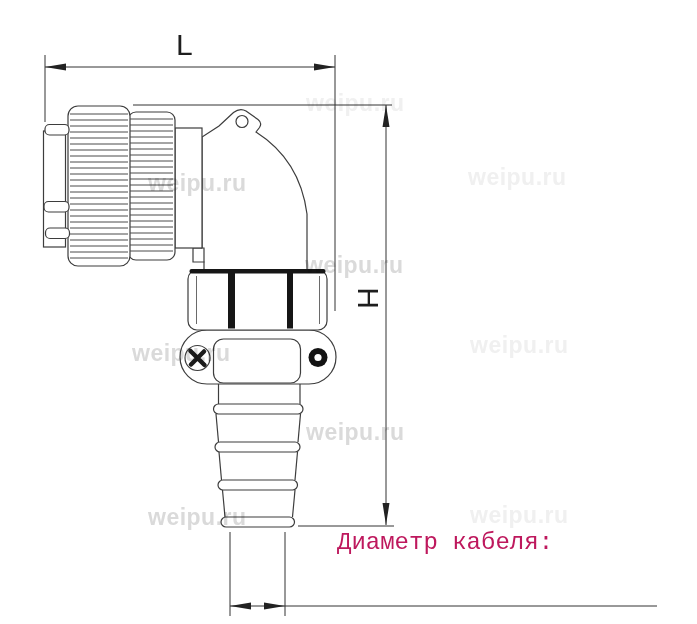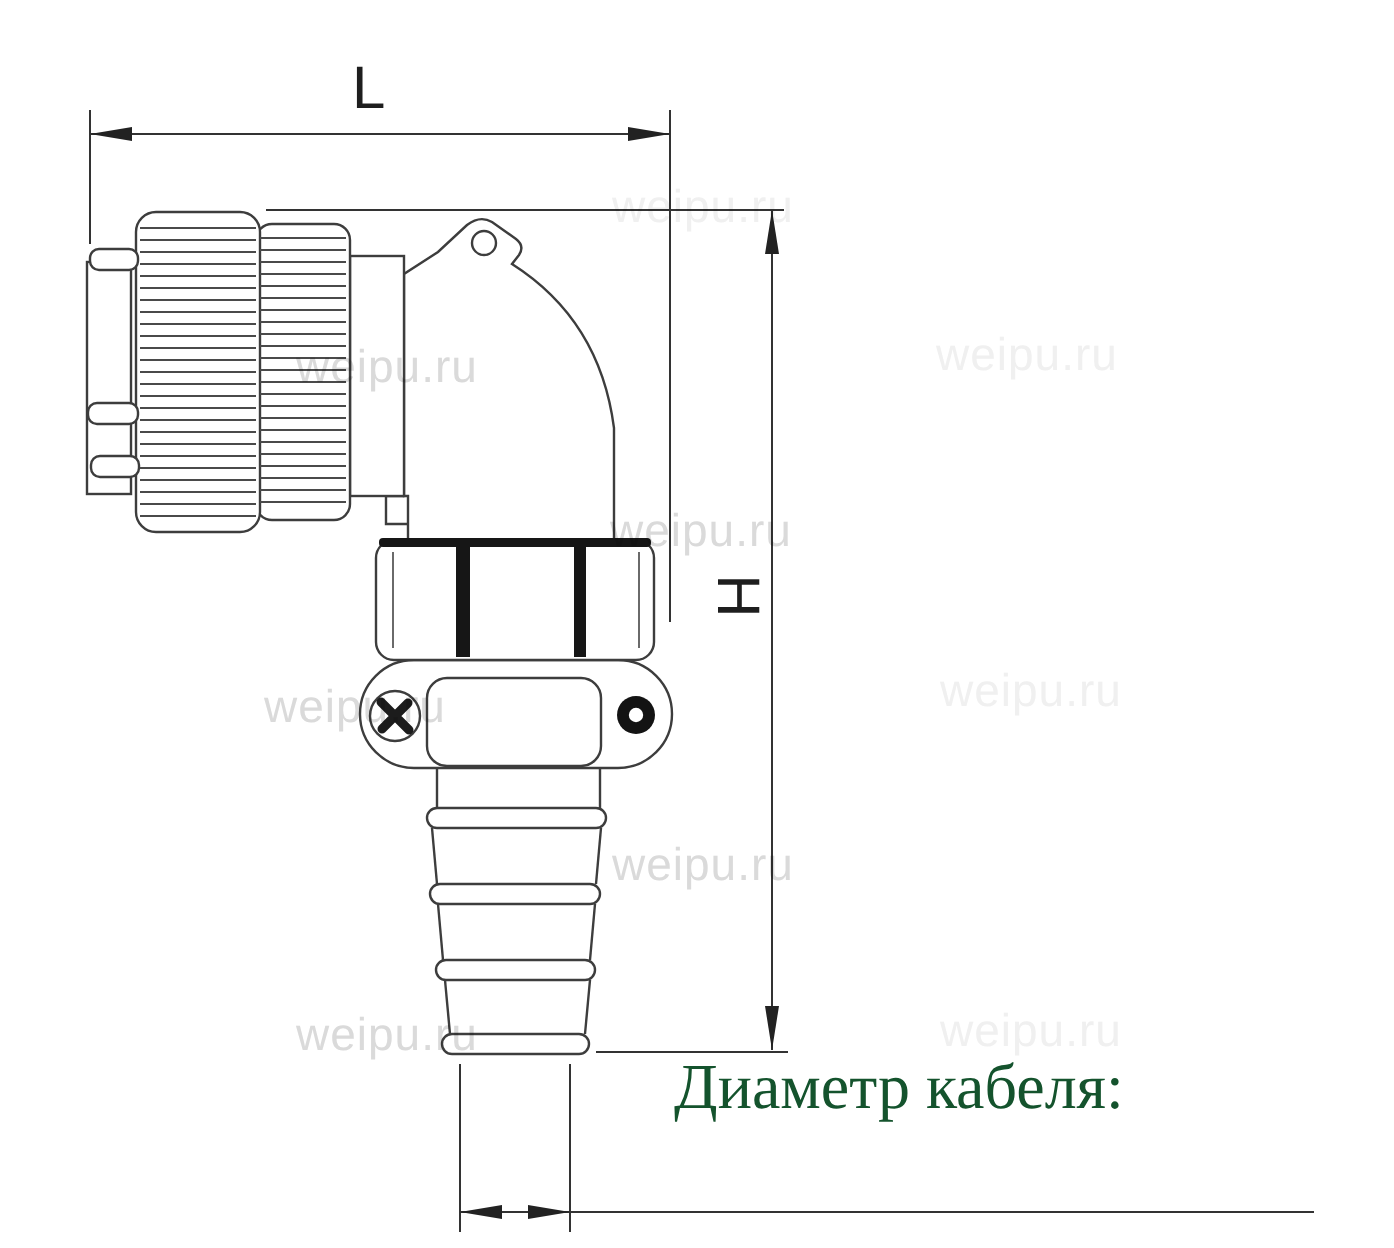--- a/index.html
+++ b/index.html
@@ -11,28 +11,28 @@
   .dim-label{
     position:absolute;color:#1e1e1e;font-size:30px;line-height:30px;
     font-family:"Liberation Sans",sans-serif;
   }
   .dim-label--h{
     left:349px;top:281px;width:34px;height:34px;text-align:center;
     transform:rotate(90deg);transform-origin:50% 50%;
   }
   .dim-label--l{left:176px;top:30px;}
   .cable-note{
-    position:absolute;left:337px;top:526px;color:#14532d;
-    font-family:Liberation Serif, serif;
-    font-size:32px;line-height:34px;white-space:nowrap;
+    position:absolute;left:337px;top:526px;color:#be185d;
+    font-family:Liberation Mono, monospace;
+    font-size:24px;line-height:34px;white-space:nowrap;
   }
   .wm{
     position:absolute;color:#d6d6d6;font-size:23px;line-height:23px;
     letter-spacing:.5px;mix-blend-mode:multiply;white-space:nowrap;
-    font-family:"Liberation Sans",sans-serif;opacity:.9;pointer-events:none;
+    font-family:"Liberation Sans",sans-serif;opacity:.9;pointer-events:none;font-weight:bold;
   }
   .wm--faint{color:#ececec;opacity:.8;}
 </style>
 </head>
 <body>
 
 <div class="stage">
 
   <svg width="697" height="624" viewBox="0 0 697 624">
     <g fill="none" stroke="#333" stroke-width="1">

